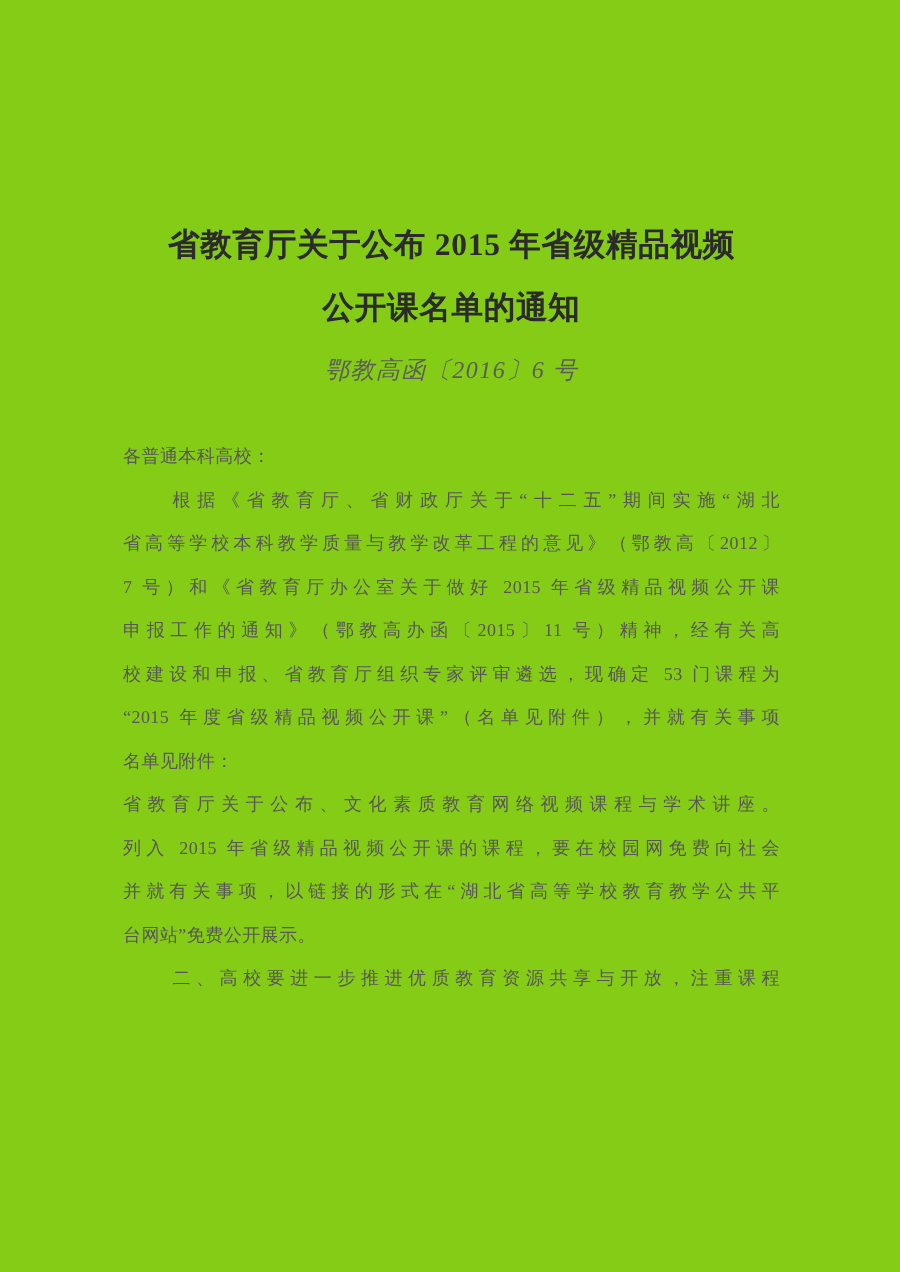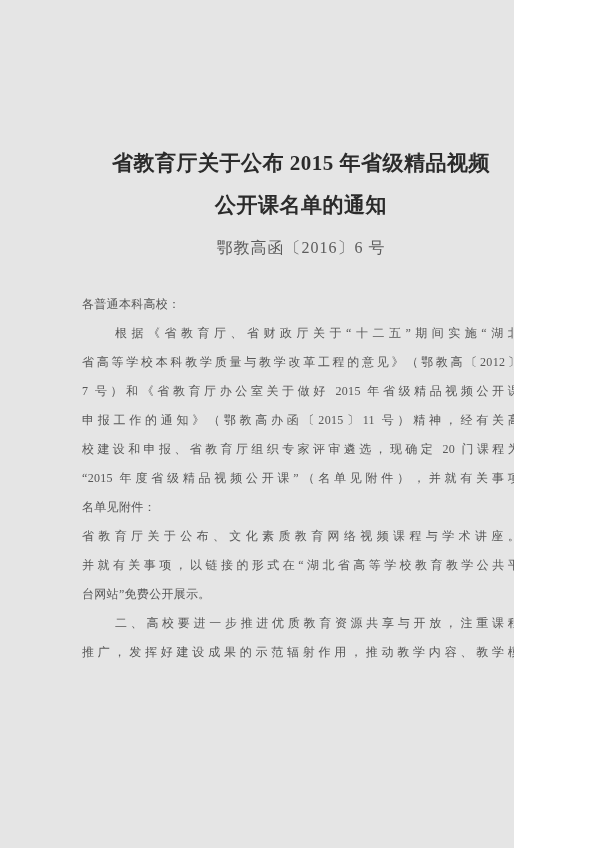--- a/index.html
+++ b/index.html
@@ -1,20 +1,20 @@
 <!DOCTYPE html>
 <html><head>
 <meta charset="utf-8">
 <style>
   html, body { margin: 0; padding: 0; background: #ffffff; }
   .page {
     position: relative;
-    width: 514px;
+    width: 600px;
     height: 848px;
-    background: #e5e5e5;
+    background: #84cc16;
     overflow: hidden;
     font-family: "Liberation Serif", "DejaVu Serif", serif;
   }
   .content {
     position: absolute;
     left: 82px;
     top: 0;
     width: 438px;
   }
   .title-line {
@@ -27,20 +27,21 @@
   }
   .title-line1 { margin-top: 148px; }
   .title-line2 { margin-top: 12px; }
   .doc-number {
     margin-top: 16px;
     text-align: center;
     font-size: 16px;
     color: #5c5c5c;
     line-height: 24px;
     letter-spacing: 1px;
+    font-style: italic;
   }
   .body-lines { margin-top: 30px; }
   .bline {
     font-size: 12px;
     line-height: 29px;
     color: #575757;
     text-align: justify;
     text-align-last: justify;
     letter-spacing: 0.3px;
     white-space: nowrap;
@@ -55,23 +56,23 @@
   <div class="content">
     <div class="title-line title-line1">省教育厅关于公布 2015 年省级精品视频</div>
     <div class="title-line title-line2">公开课名单的通知</div>
     <div class="doc-number">鄂教高函〔2016〕6 号</div>
     <div class="body-lines">
       <div class="bline short">各普通本科高校：</div>
     <div class="bline indent">根据《省教育厅、省财政厅关于“十二五”期间实施“湖北</div>
         <div class="bline">省高等学校本科教学质量与教学改革工程的意见》（鄂教高〔2012〕</div>
         <div class="bline">7 号）和《省教育厅办公室关于做好 2015 年省级精品视频公开课</div>
         <div class="bline">申报工作的通知》（鄂教高办函〔2015〕11 号）精神，经有关高</div>
-        <div class="bline">校建设和申报、省教育厅组织专家评审遴选，现确定 20 门课程为</div>
+        <div class="bline">校建设和申报、省教育厅组织专家评审遴选，现确定 53 门课程为</div>
         <div class="bline">“2015 年度省级精品视频公开课”（名单见附件），并就有关事项</div>
         <div class="bline short">名单见附件：</div>
         <div class="bline">省教育厅关于公布、文化素质教育网络视频课程与学术讲座。</div>
+        <div class="bline">列入 2015 年省级精品视频公开课的课程，要在校园网免费向社会</div>
         <div class="bline">并就有关事项，以链接的形式在“湖北省高等学校教育教学公共平</div>
         <div class="bline short">台网站”免费公开展示。</div>
         <div class="bline indent">二、高校要进一步推进优质教育资源共享与开放，注重课程</div>
-        <div class="bline">推广，发挥好建设成果的示范辐射作用，推动教学内容、教学模</div>
       </div>
   </div>
 </div>
 
 </body></html>

